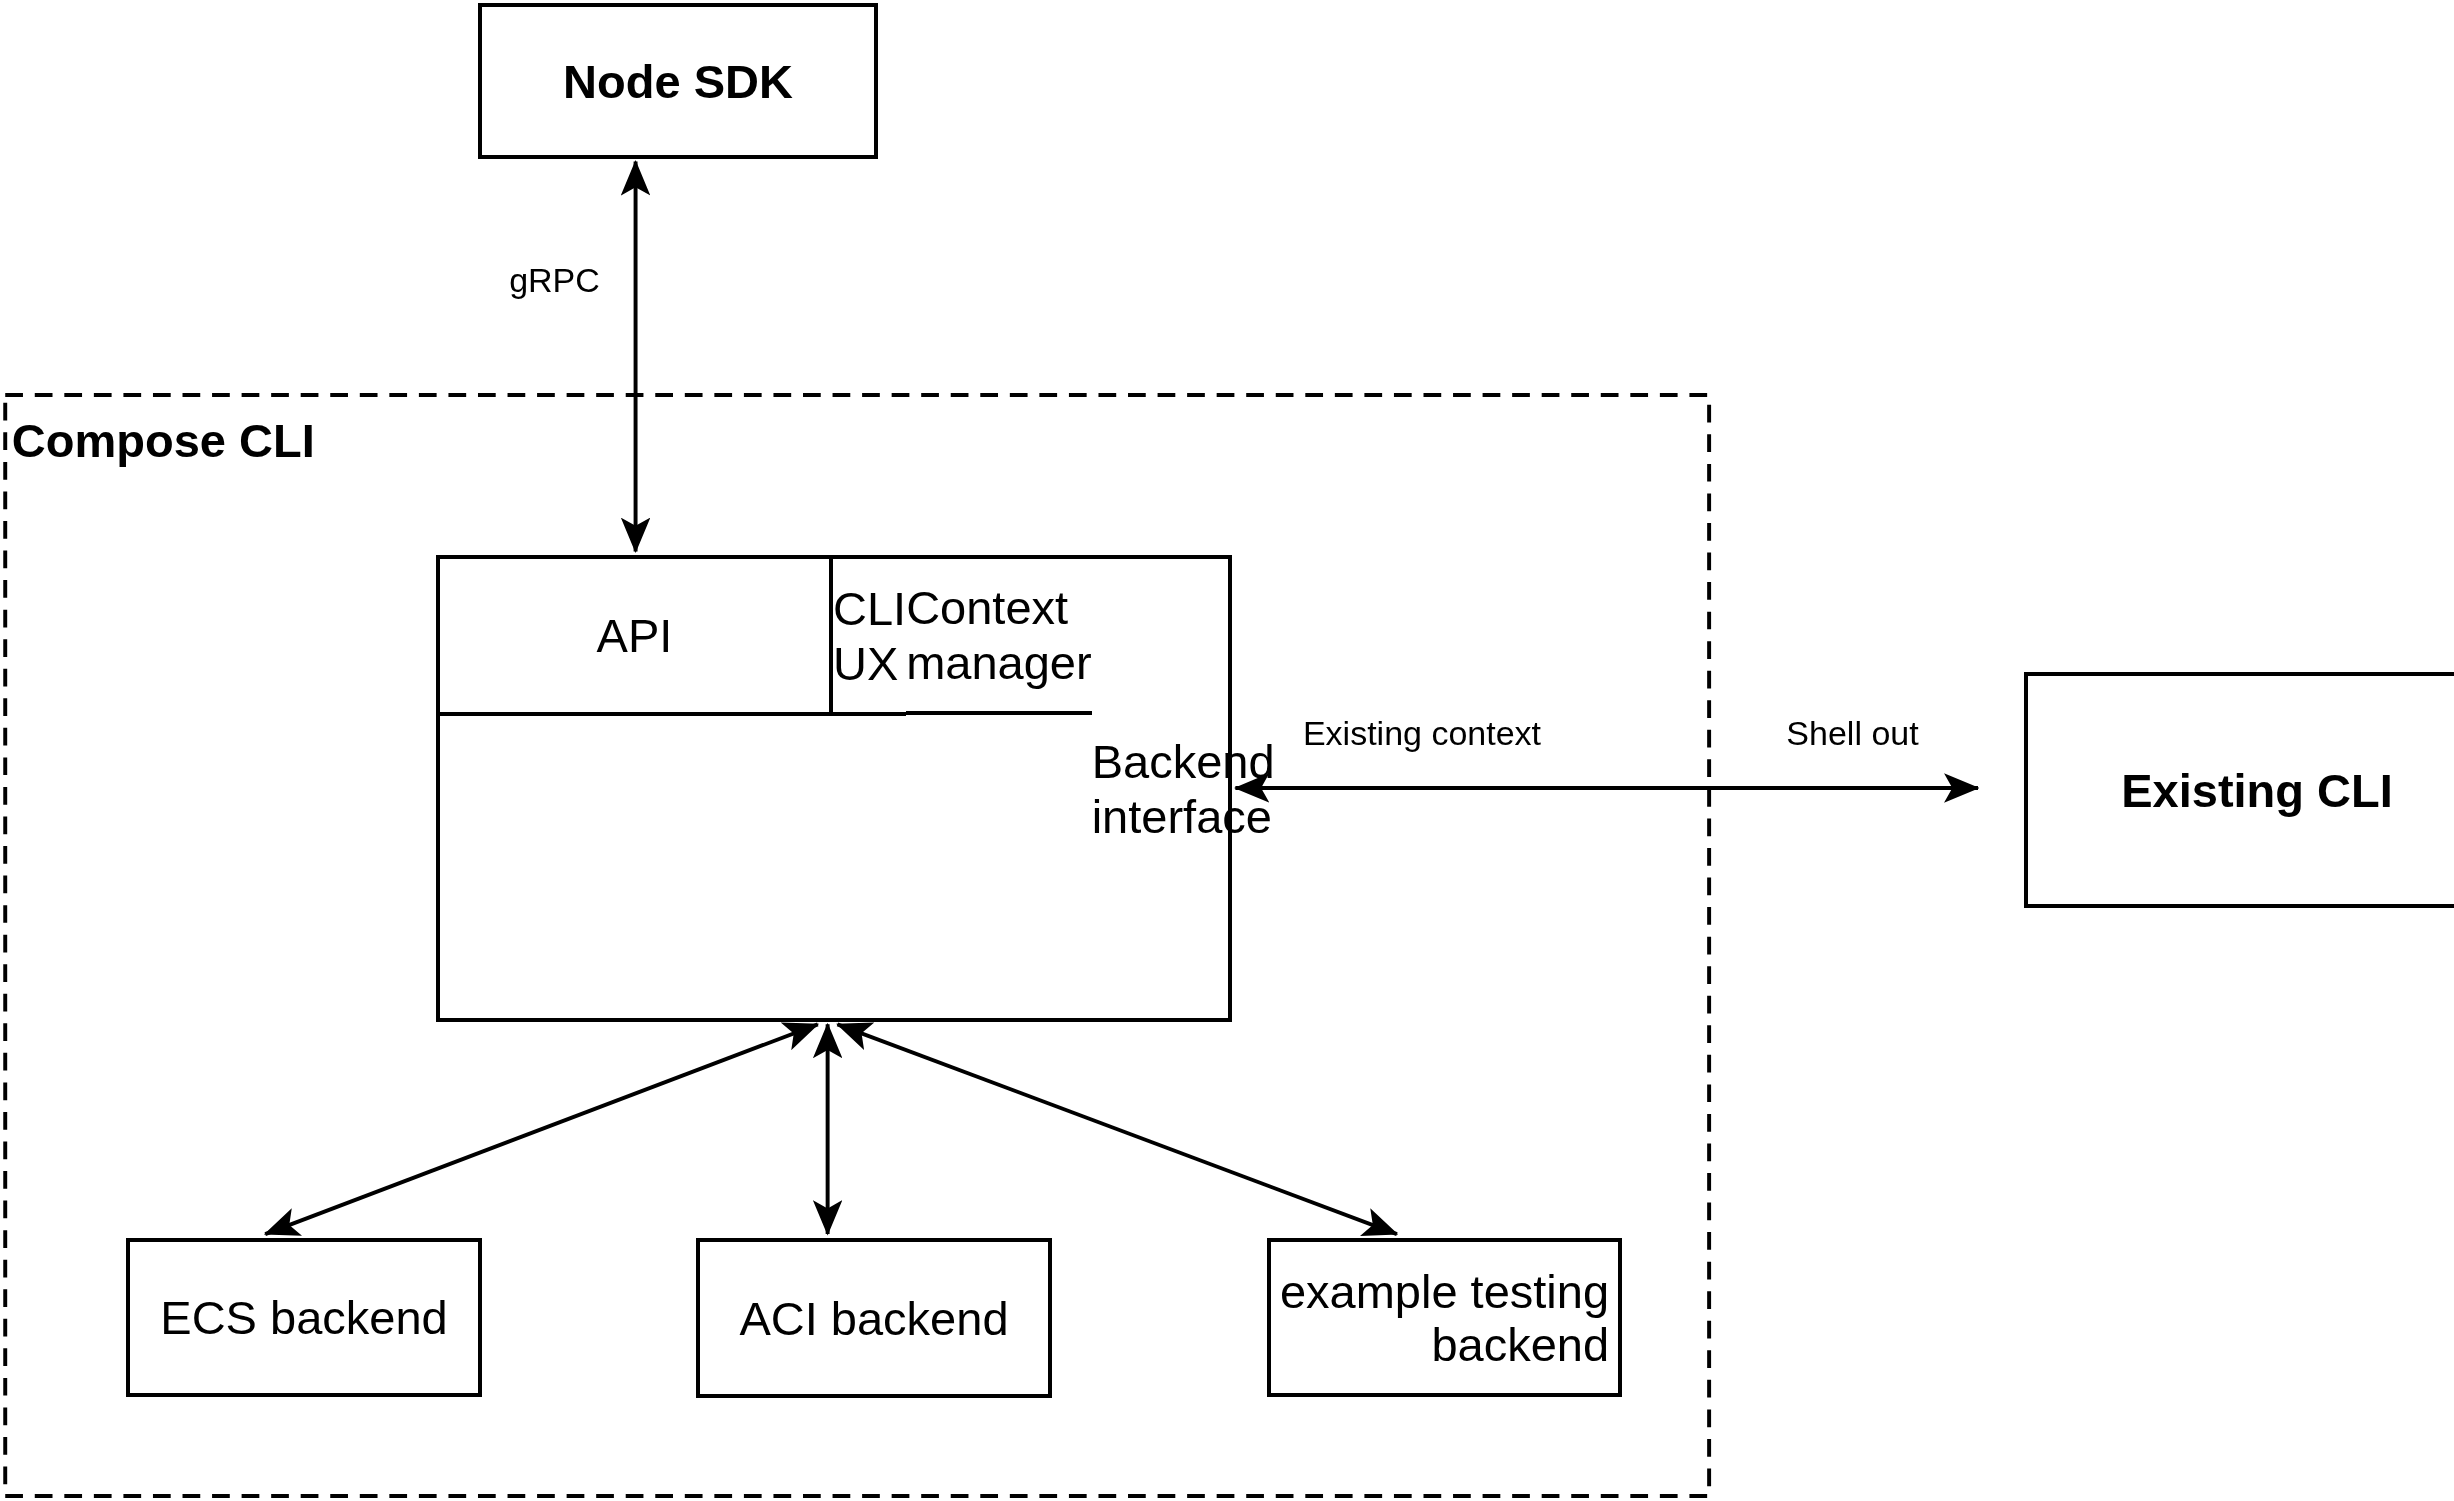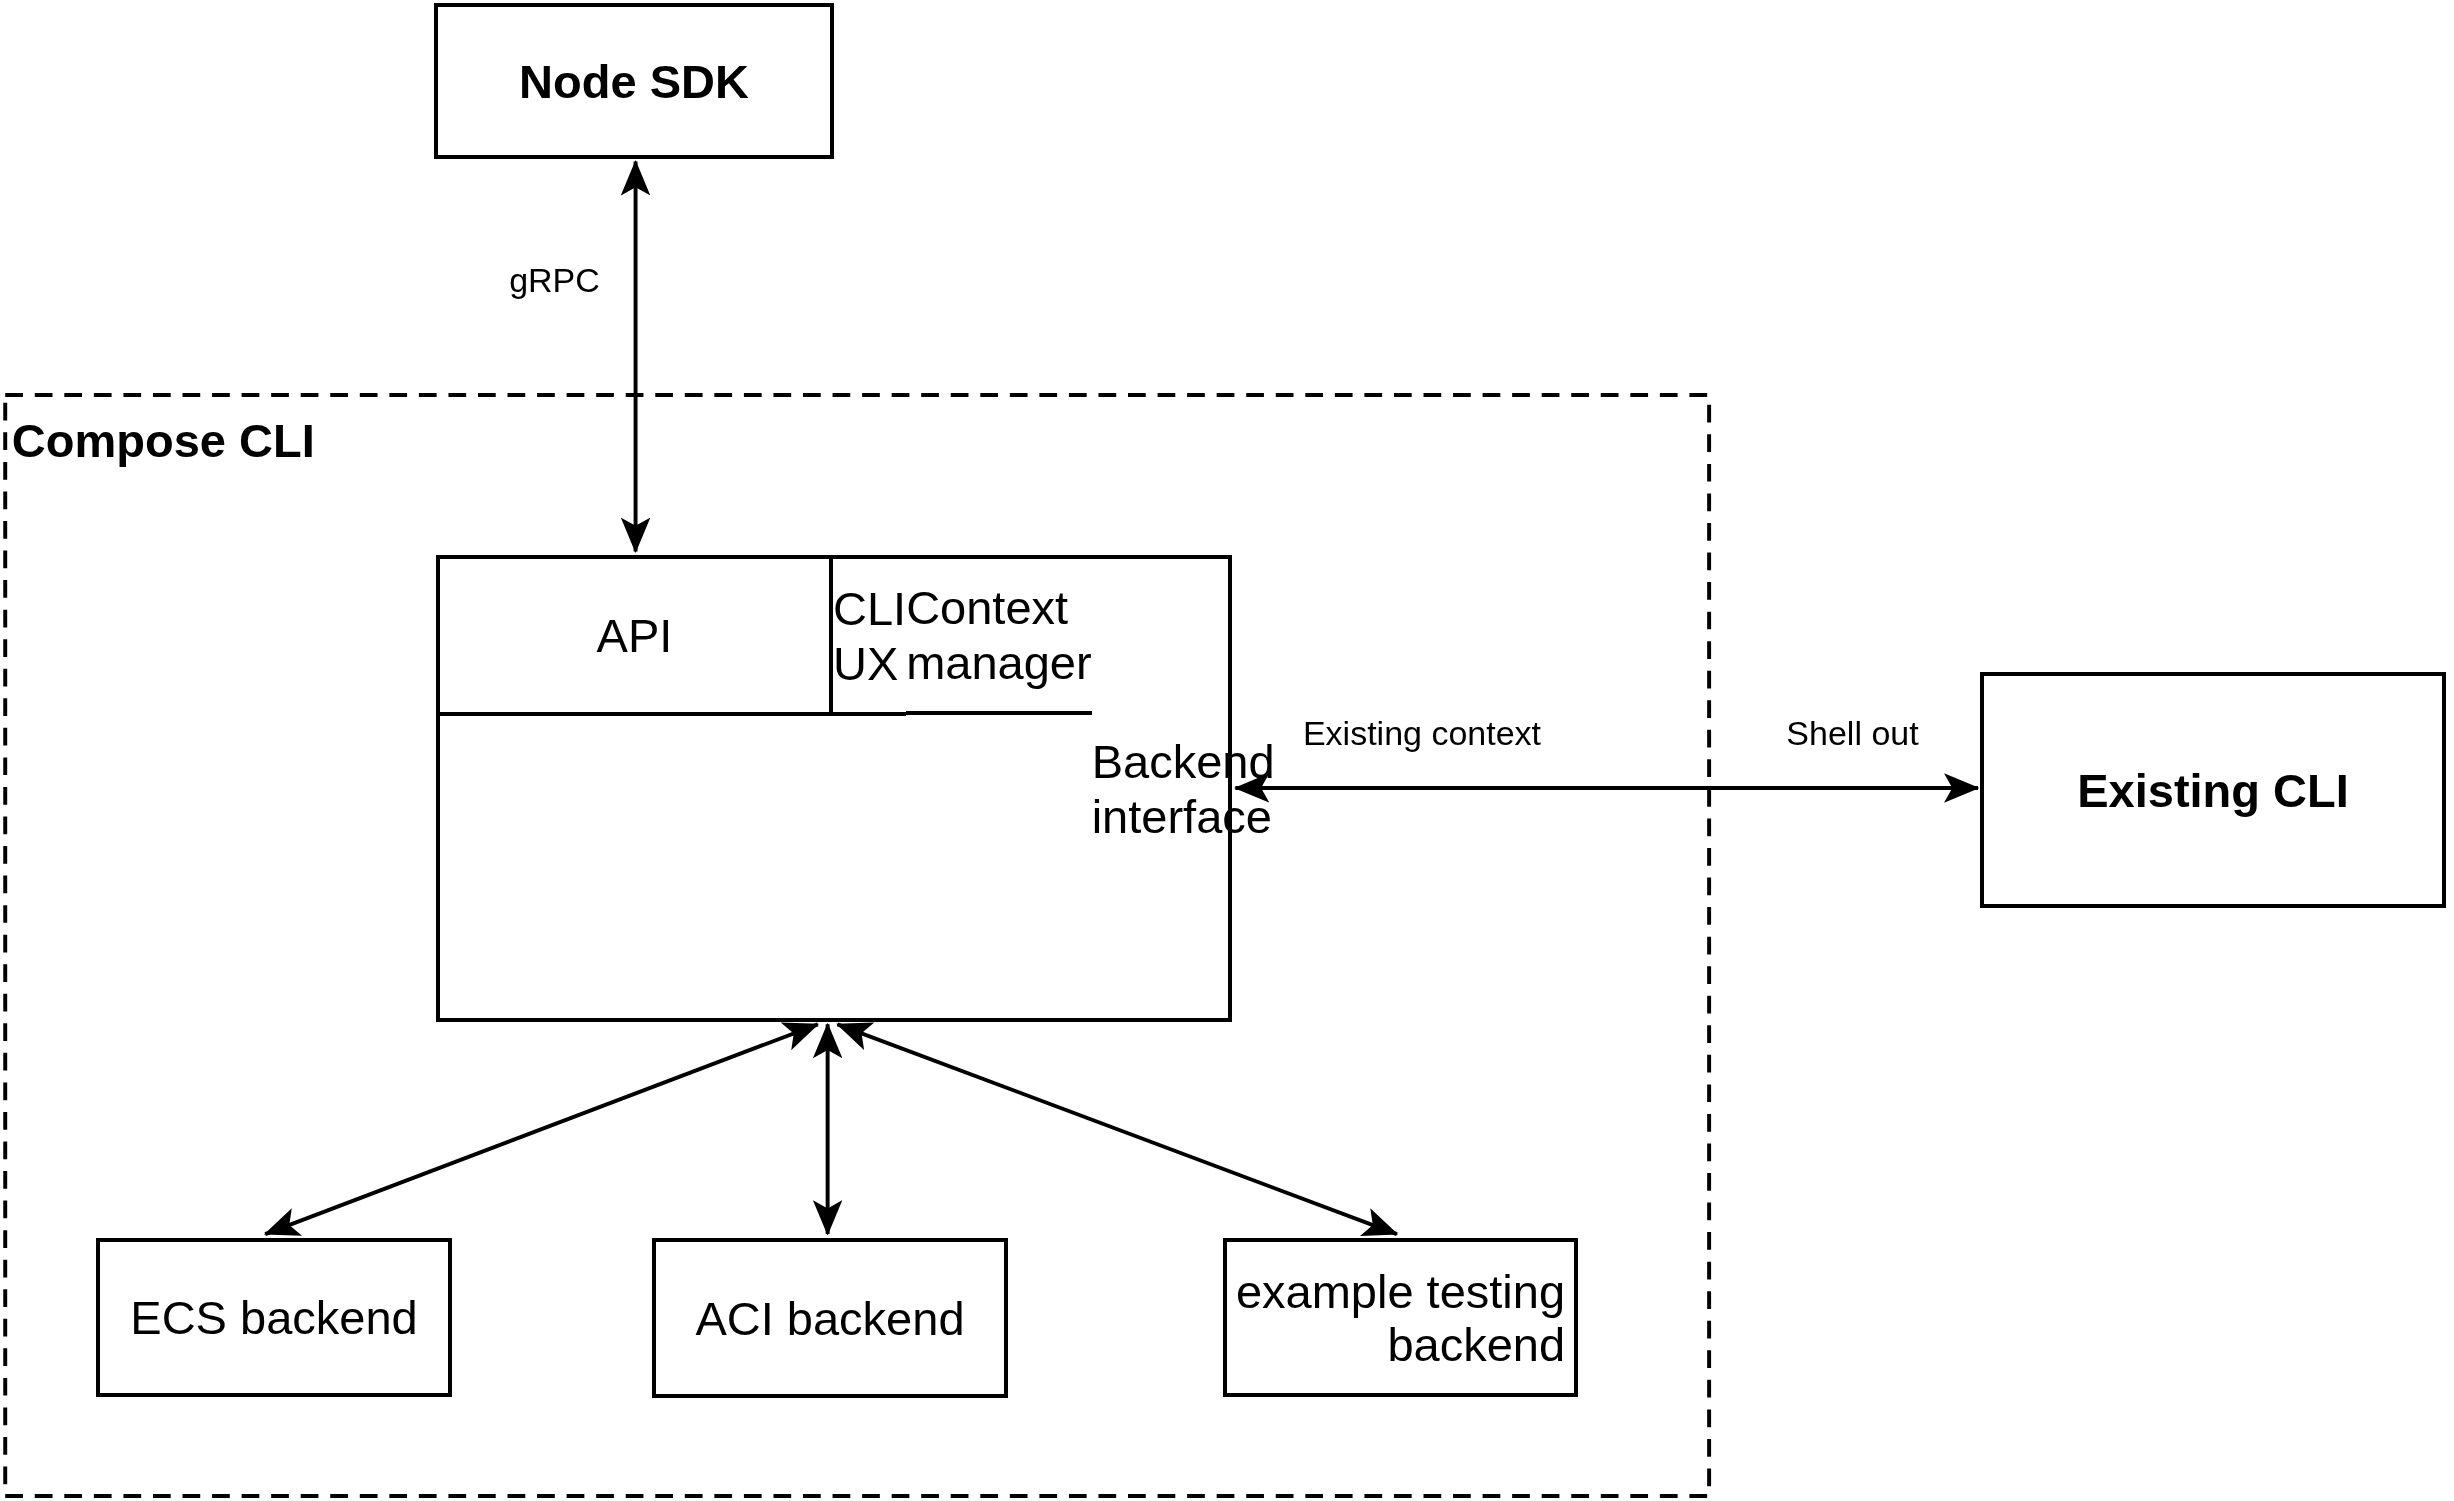--- a/index.html
+++ b/index.html
@@ -28,20 +28,21 @@
     position: absolute;
     box-sizing: border-box;
     border: 4.9px solid #000000;
     background: #ffffff;
     display: flex;
     align-items: center;
     justify-content: center;
     text-align: center;
     font-size: 47px;
     line-height: 55px;
+    margin-left: 44px;
   }
   .bold { font-weight: bold; }
   .wrap2 { white-space: pre-line; text-align: right; }
 
   
   .node-sdk { left: 434px; top: 3px; width: 400px; height: 156px; }
 
   
   .compose-cli-label {
     position: absolute;
@@ -88,21 +89,21 @@
   }
   .stack .row3 {
     flex: 1;
     display: flex; align-items: center; justify-content: center;
   }
 
   
   .existing-cli { left: 1980px; top: 672px; width: 466px; height: 236px; }
 
   
-  .ecs-backend { left: 96px;   top: 1238px; width: 356px; height: 159px; }
+  .ecs-backend { left: 82px;   top: 1238px; width: 356px; height: 159px; }
   .aci-backend { left: 652px;  top: 1238px; width: 356px; height: 160px; }
   .example-backend { left: 1223px; top: 1238px; width: 355px; height: 159px; line-height: 53px; }
 
   
   .edge-label {
     position: absolute;
     font-size: 34px;
     line-height: 53px;
     text-align: center;
     white-space: nowrap;

